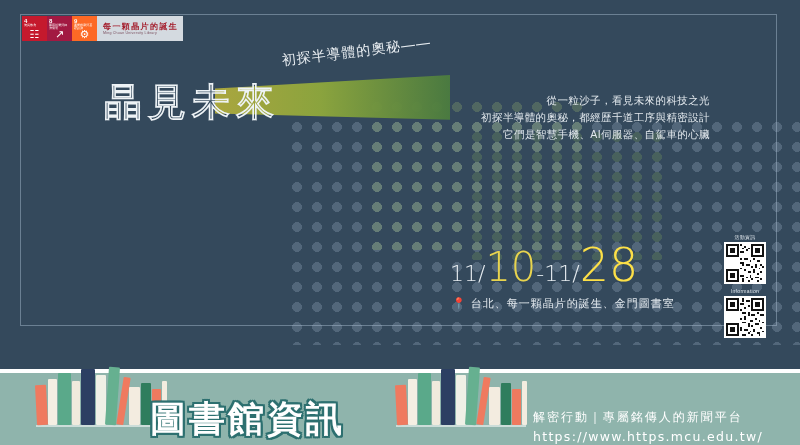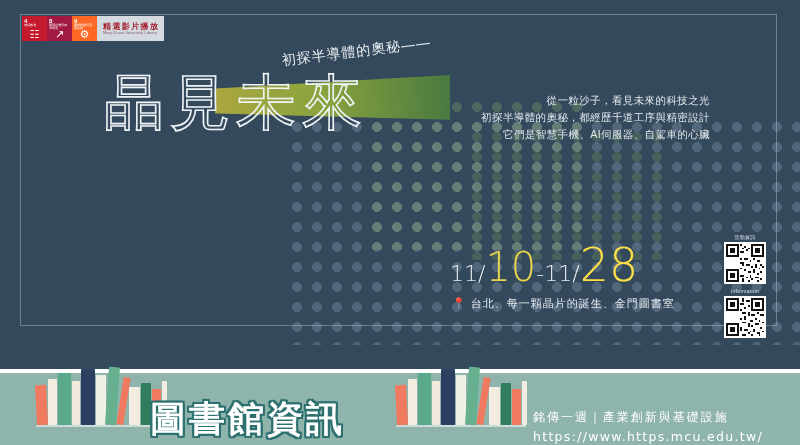--- a/index.html
+++ b/index.html
@@ -66,21 +66,21 @@
 
   
   .beam{
     position:absolute;left:215px;top:75px;width:235px;height:52px;
     background:linear-gradient(90deg,#b0ab3d 0%,#8fa83c 45%,#4b7c3f 100%);
     clip-path:polygon(0 26%,100% 0,100% 86%,0 74%);
     opacity:.95;
   }
   .title{
     position:absolute;left:104px;top:72px;
-    font-size:60px;line-height:60px;letter-spacing:6px;
+    font-size:38px;line-height:60px;letter-spacing:6px;
     color:transparent;-webkit-text-stroke:1.6px #eef3f6;
     font-family:"DejaVu Serif","Liberation Serif",serif;
     font-weight:400;white-space:nowrap;
   }
   .subtitle{
     position:absolute;left:283px;top:52px;
     font-size:14px;letter-spacing:1px;color:#e9eef2;
     transform:rotate(-7deg);transform-origin:left bottom;
     white-space:nowrap;
   }
@@ -190,21 +190,21 @@
         <span class="num">8</span>
         <span class="cn">尊嚴就業與經濟發展</span>
         <span class="glyph">↗</span>
       </div>
       <div class="sdg s9">
         <span class="num">9</span>
         <span class="cn">產業創新與基礎設施</span>
         <span class="glyph">⚙</span>
       </div>
       <div class="lib-logo">
-        <span class="cn">精選影片播放</span>
+        <span class="cn">每一顆晶片的誕生</span>
         <span class="en">Ming Chuan University Library</span>
       </div>
     </div>
 
     <div class="beam"></div>
     <div class="title">晶見未來</div>
     <div class="subtitle">初探半導體的奧秘——</div>
 
     <div class="desc">
       <div>從一粒沙子，看見未來的科技之光</div>
@@ -371,18 +371,18 @@
       <div class="book" style="left:84px;width:7px;height:48px;background:#ef7a5f;transform:rotate(9deg);"></div>
       <div class="book" style="left:93px;width:11px;height:38px;background:#f3ece0;"></div>
       <div class="book" style="left:105px;width:10px;height:42px;background:#2f7d5d;"></div>
       <div class="book" style="left:116px;width:9px;height:36px;background:#ef7a5f;"></div>
       <div class="book" style="left:126px;width:5px;height:44px;background:#f3ece0;"></div>
     </div>
 
     <div class="bar-title">圖書館資訊</div>
 
     <div class="bar-right">
-      <div class="l1">銘傳一週｜產業創新與基礎設施</div>
+      <div class="l1">解密行動｜專屬銘傳人的新聞平台</div>
       <div class="l2">https://www.https.mcu.edu.tw/</div>
     </div>
 
   </div>
 </div>
 
 </body></html>

